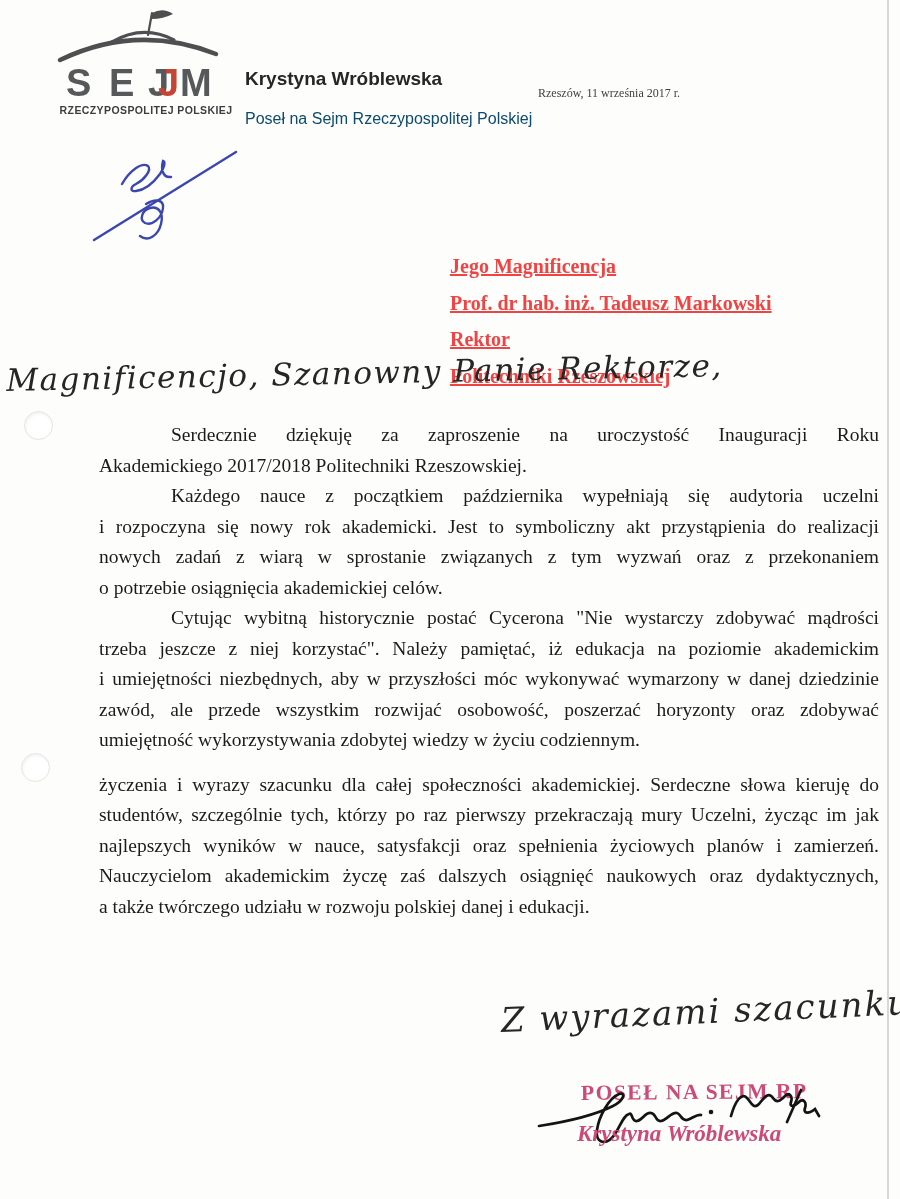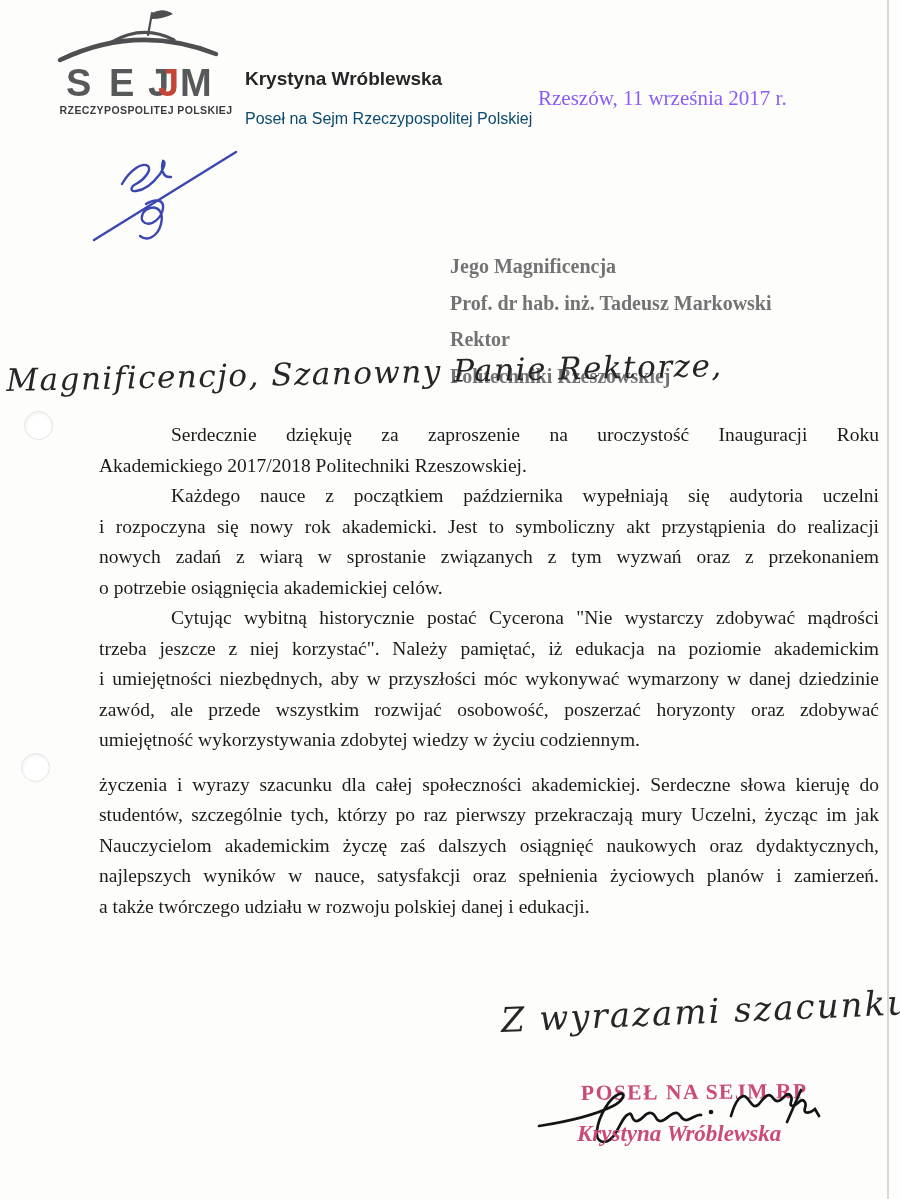--- a/index.html
+++ b/index.html
@@ -19,28 +19,28 @@
   .logo{position:absolute;left:52px;top:8px;width:170px;height:112px;}
   .logo svg{display:block;}
   .logo-subtitle{
     position:absolute;left:0;top:96px;width:188px;text-align:center;
     font-family:"Liberation Sans", sans-serif;font-weight:bold;font-size:10.5px;
     letter-spacing:.4px;color:#3c3c3e;white-space:nowrap;
   }
   .sender{position:absolute;left:245px;top:68px;font-family:"Liberation Sans", sans-serif;}
   .sender-name{font-size:19px;font-weight:bold;color:#262626;}
   .sender-title{font-size:16px;color:#0c4a6e;margin-top:20px;}
-  .dateline{position:absolute;left:538px;top:86px;font-size:21px;color:#8b5cf6;}
+  .dateline{position:absolute;left:538px;top:86px;font-size:12px;color:#404040;}
 
   
   .blue-mark{position:absolute;left:88px;top:138px;}
 
   
   .recipient{position:absolute;left:450px;top:248px;font-weight:bold;font-size:20px;
-    line-height:36.5px;color:#737373;}
+    line-height:36.5px;color:#ef4444;text-decoration:underline;}
 
   
   .hand{font-family:"DejaVu Serif", serif;font-style:italic;color:#262626;white-space:nowrap;}
   .salutation{position:absolute;left:6px;top:362px;font-size:31px;letter-spacing:1.5px;
     transform:rotate(-1.2deg);transform-origin:left top;}
   .closing{position:absolute;left:500px;top:1000px;font-size:34px;letter-spacing:2px;
     transform:rotate(-2.5deg);transform-origin:left top;}
 
   
   .body-text{position:absolute;left:99px;top:420px;width:780px;font-size:19.5px;color:#1b1b1b;}
@@ -120,22 +120,22 @@
       <div class="para">
         <div class="bline first">Cytując wybitną historycznie postać Cycerona "Nie wystarczy zdobywać mądrości</div>
         <div class="bline">trzeba jeszcze z niej korzystać". Należy pamiętać, iż edukacja na poziomie akademickim</div>
         <div class="bline">i umiejętności niezbędnych, aby w przyszłości móc wykonywać wymarzony w danej dziedzinie</div>
         <div class="bline">zawód, ale przede wszystkim rozwijać osobowość, poszerzać horyzonty oraz zdobywać</div>
         <div class="bline last">umiejętność wykorzystywania zdobytej wiedzy w życiu codziennym.</div>
       </div>
       <div class="para gap">
         <div class="bline">życzenia i wyrazy szacunku dla całej społeczności akademickiej. Serdeczne słowa kieruję do</div>
         <div class="bline">studentów, szczególnie tych, którzy po raz pierwszy przekraczają mury Uczelni, życząc im jak</div>
+        <div class="bline">najlepszych wyników w nauce, satysfakcji oraz spełnienia życiowych planów i zamierzeń.</div>
         <div class="bline">Nauczycielom akademickim życzę zaś dalszych osiągnięć naukowych oraz dydaktycznych,</div>
-        <div class="bline">najlepszych wyników w nauce, satysfakcji oraz spełnienia życiowych planów i zamierzeń.</div>
         <div class="bline last">a także twórczego udziału w rozwoju polskiej danej i edukacji.</div>
       </div>
     </div>
 
   <div class="closing hand">Z wyrazami szacunku</div>
 
   <div class="stamp-office">POSEŁ NA SEJM RP</div>
 
   <svg class="signature" width="290" height="70" viewBox="0 0 290 70">
     <g fill="none" stroke="#141414" stroke-width="2.7" stroke-linecap="round">

